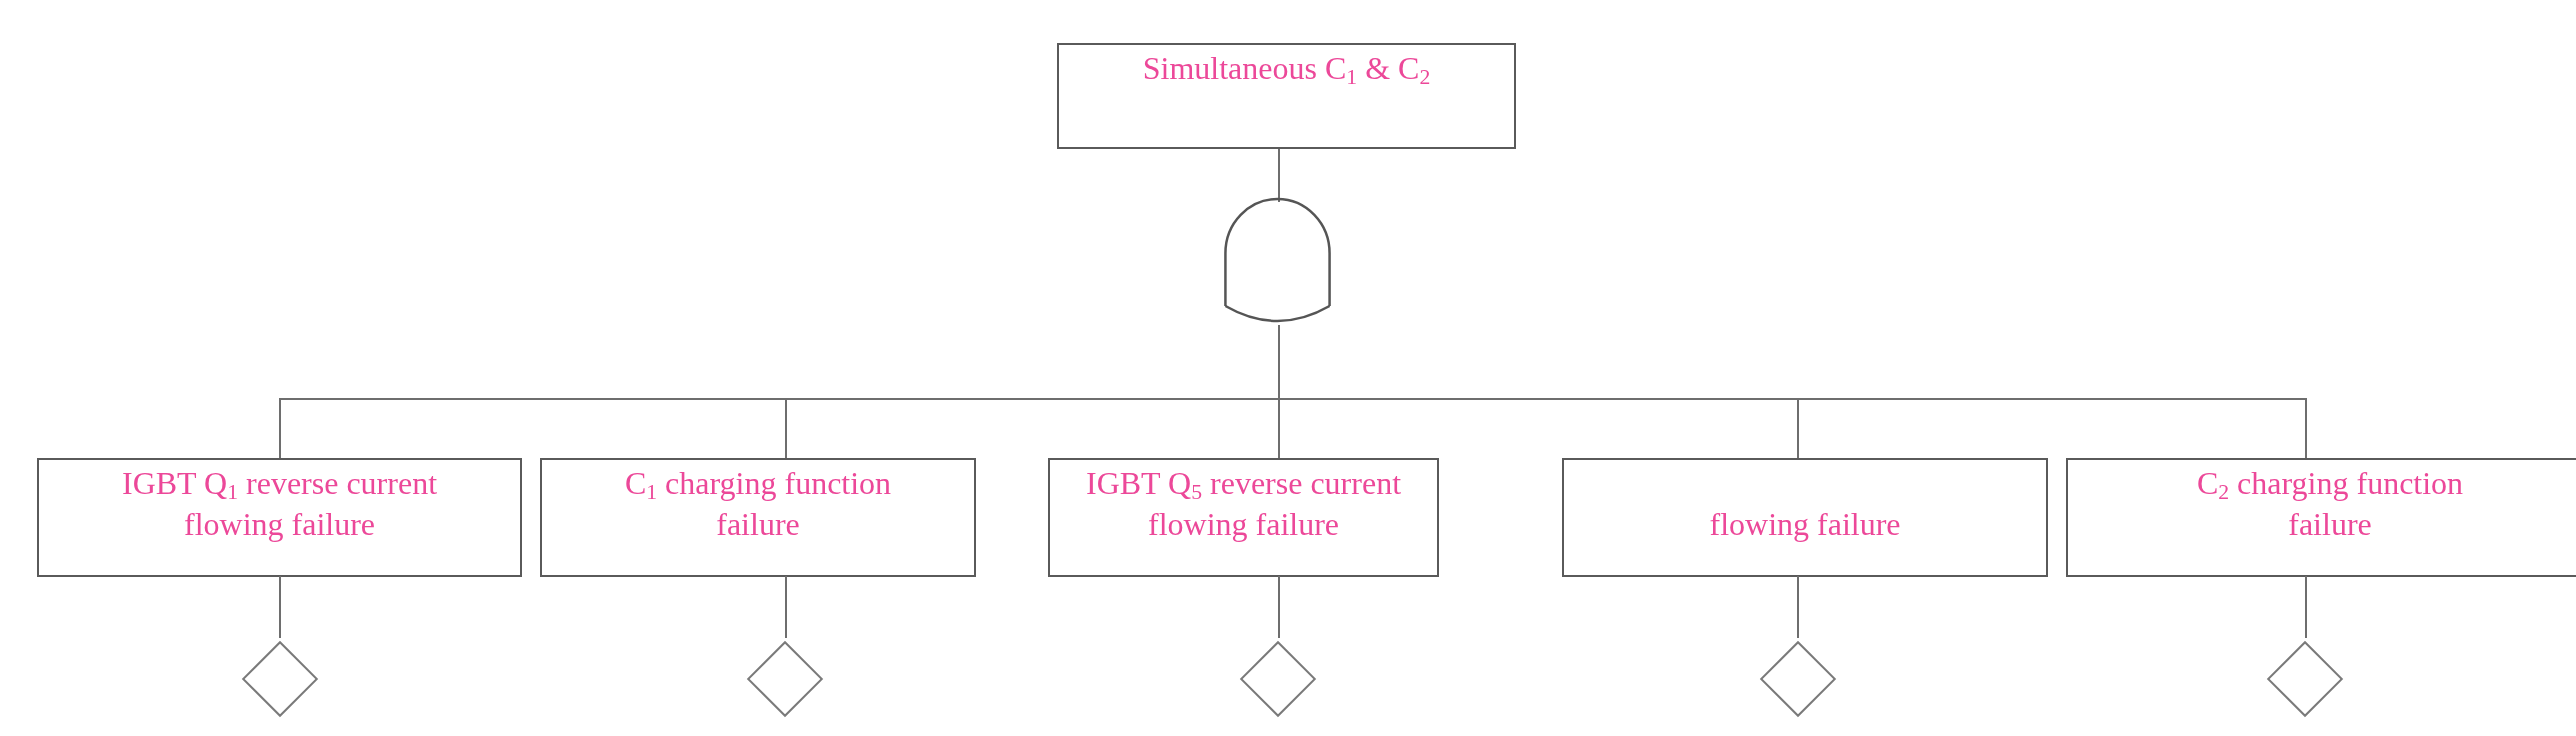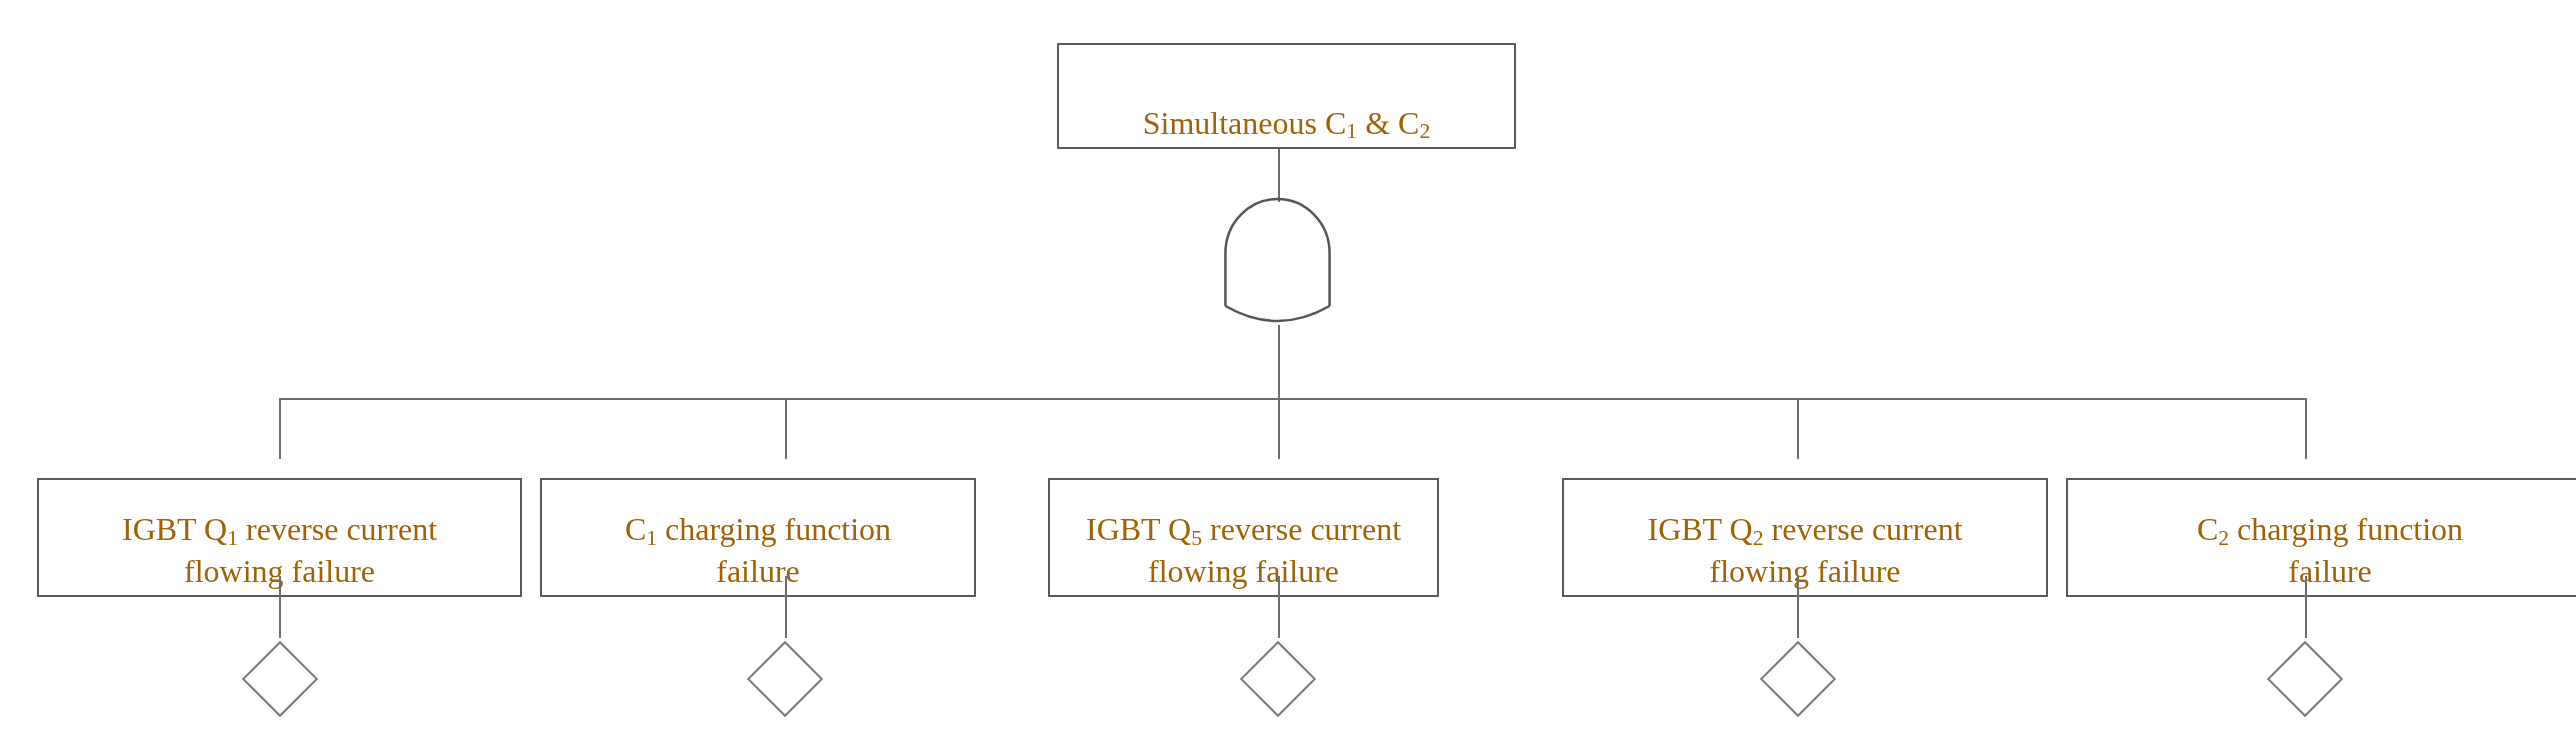--- a/index.html
+++ b/index.html
@@ -19,42 +19,42 @@
     overflow: hidden;
   }
 
   
   .event-box {
     position: absolute;
     box-sizing: border-box;
     border: 2.1px solid #5a5a5a;
     background: #ffffff;
     display: flex;
-    align-items: flex-end;
+    align-items: flex-start;
     justify-content: center;
     text-align: center;
     line-height: 1.30;
-    color: #a16207;
+    color: #ec4899;
     padding: 2.9px 7.2px;
   }
   .event-box .label {
     display: block;
     width: 100%;
   }
 
   #top-event {
     left: 1057px;
     top: 43px;
     width: 459px;
     height: 106px;
     font-size: 32px;
   }
 
   .leaf-box {
-    top: 478px;
+    top: 458px;
     height: 119px;
     font-size: 32px;
   }
 
   
   .vline {
     position: absolute;
     width: 2.1px;
     background: #6e6e6e;
   }
@@ -151,21 +151,20 @@
   <div class="event-box leaf-box" style="left:1048px; width:391px;">
     <span class="label">
       <span><span>IGBT Q</span><sub>5</sub><span> reverse current</span></span>
       <br>
       <span>flowing failure</span>
     </span>
   </div>
 
   <div class="event-box leaf-box" style="left:1562px; width:486px;">
     <span class="label">
-      <span><span>IGBT Q</span><sub>2</sub><span> reverse current</span></span>
       <br>
       <span>flowing failure</span>
     </span>
   </div>
 
   <div class="event-box leaf-box" style="left:2066px; width:528px;">
     <span class="label">
       <span><span>C</span><sub>2</sub><span> charging function</span></span>
       <br>
       <span>failure</span>

